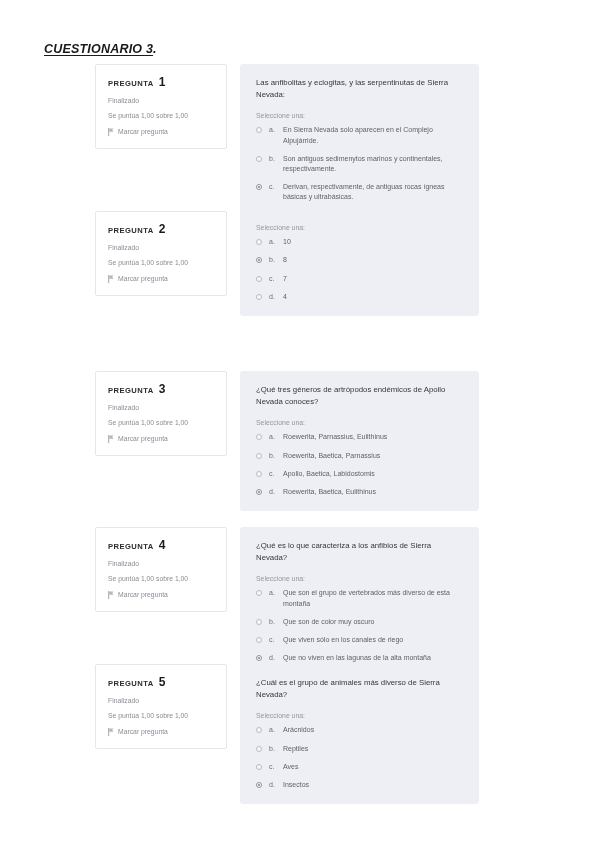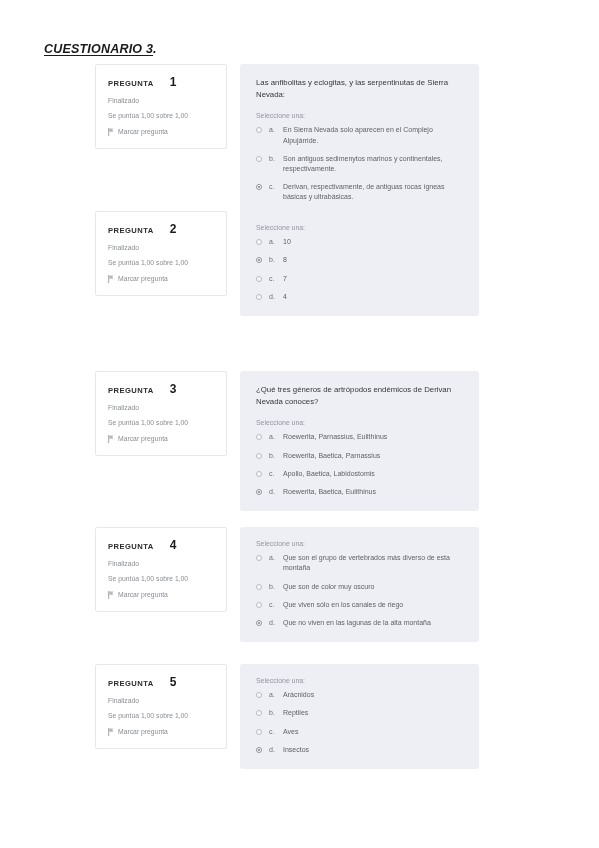--- a/index.html
+++ b/index.html
@@ -53,21 +53,21 @@
   }
   .q-info-title {
     font-size: 7.6px;
     font-weight: bold;
     color: #2b2b2b;
     letter-spacing: 0.45px;
     margin: 0 0 9px 0;
     line-height: 1;
     display: flex;
     align-items: baseline;
-    gap: 16px;
+    gap: 5px;
   }
   .q-info-title .qnum {
     font-size: 12px;
     font-weight: bold;
     letter-spacing: 0;
     color: #1b1b1b;
   }
   .q-info-line {
     font-size: 6.8px;
     color: #8b8d96;
@@ -273,21 +273,21 @@
             <span class="flag-icon">
               <svg width="6" height="8" viewBox="0 0 6 8">
                 <path d="M0.7 0 L0.7 8" stroke="#9a9ca5" stroke-width="0.9" fill="none"></path>
                 <path d="M1.2 0.4 L5.4 0.4 L4.3 2.1 L5.4 3.8 L1.2 3.8 Z" fill="#b6b8c0"></path>
               </svg>
             </span>
             <span>Marcar pregunta</span>
           </div>
         </div>
         <div class="q-content">
-          <div class="q-text">¿Qué tres géneros de artrópodos endémicos de Derivan Nevada conoces?</div>
+          <div class="q-text">¿Qué tres géneros de artrópodos endémicos de Apollo Nevada conoces?</div>
           <div class="q-select-label">Seleccione una:</div>
           <ul class="q-options">
             <li class="q-option">
               <span class="radio"></span>
               <span class="opt-letter">a.</span>
               <span class="opt-text">Roewerita, Parnassius, Eulithinus</span>
             </li>
             <li class="q-option">
               <span class="radio"></span>
               <span class="opt-letter">b.</span>
@@ -318,20 +318,21 @@
             <span class="flag-icon">
               <svg width="6" height="8" viewBox="0 0 6 8">
                 <path d="M0.7 0 L0.7 8" stroke="#9a9ca5" stroke-width="0.9" fill="none"></path>
                 <path d="M1.2 0.4 L5.4 0.4 L4.3 2.1 L5.4 3.8 L1.2 3.8 Z" fill="#b6b8c0"></path>
               </svg>
             </span>
             <span>Marcar pregunta</span>
           </div>
         </div>
         <div class="q-content">
+          <div class="q-text">¿Qué es lo que caracteriza a los anfibios de Sierra Nevada?</div>
           <div class="q-select-label">Seleccione una:</div>
           <ul class="q-options">
             <li class="q-option">
               <span class="radio"></span>
               <span class="opt-letter">a.</span>
               <span class="opt-text">Que son el grupo de vertebrados más diverso de esta montaña</span>
             </li>
             <li class="q-option">
               <span class="radio"></span>
               <span class="opt-letter">b.</span>
@@ -362,20 +363,21 @@
             <span class="flag-icon">
               <svg width="6" height="8" viewBox="0 0 6 8">
                 <path d="M0.7 0 L0.7 8" stroke="#9a9ca5" stroke-width="0.9" fill="none"></path>
                 <path d="M1.2 0.4 L5.4 0.4 L4.3 2.1 L5.4 3.8 L1.2 3.8 Z" fill="#b6b8c0"></path>
               </svg>
             </span>
             <span>Marcar pregunta</span>
           </div>
         </div>
         <div class="q-content">
+          <div class="q-text">¿Cuál es el grupo de animales más diverso de Sierra Nevada?</div>
           <div class="q-select-label">Seleccione una:</div>
           <ul class="q-options">
             <li class="q-option">
               <span class="radio"></span>
               <span class="opt-letter">a.</span>
               <span class="opt-text">Arácnidos</span>
             </li>
             <li class="q-option">
               <span class="radio"></span>
               <span class="opt-letter">b.</span>

